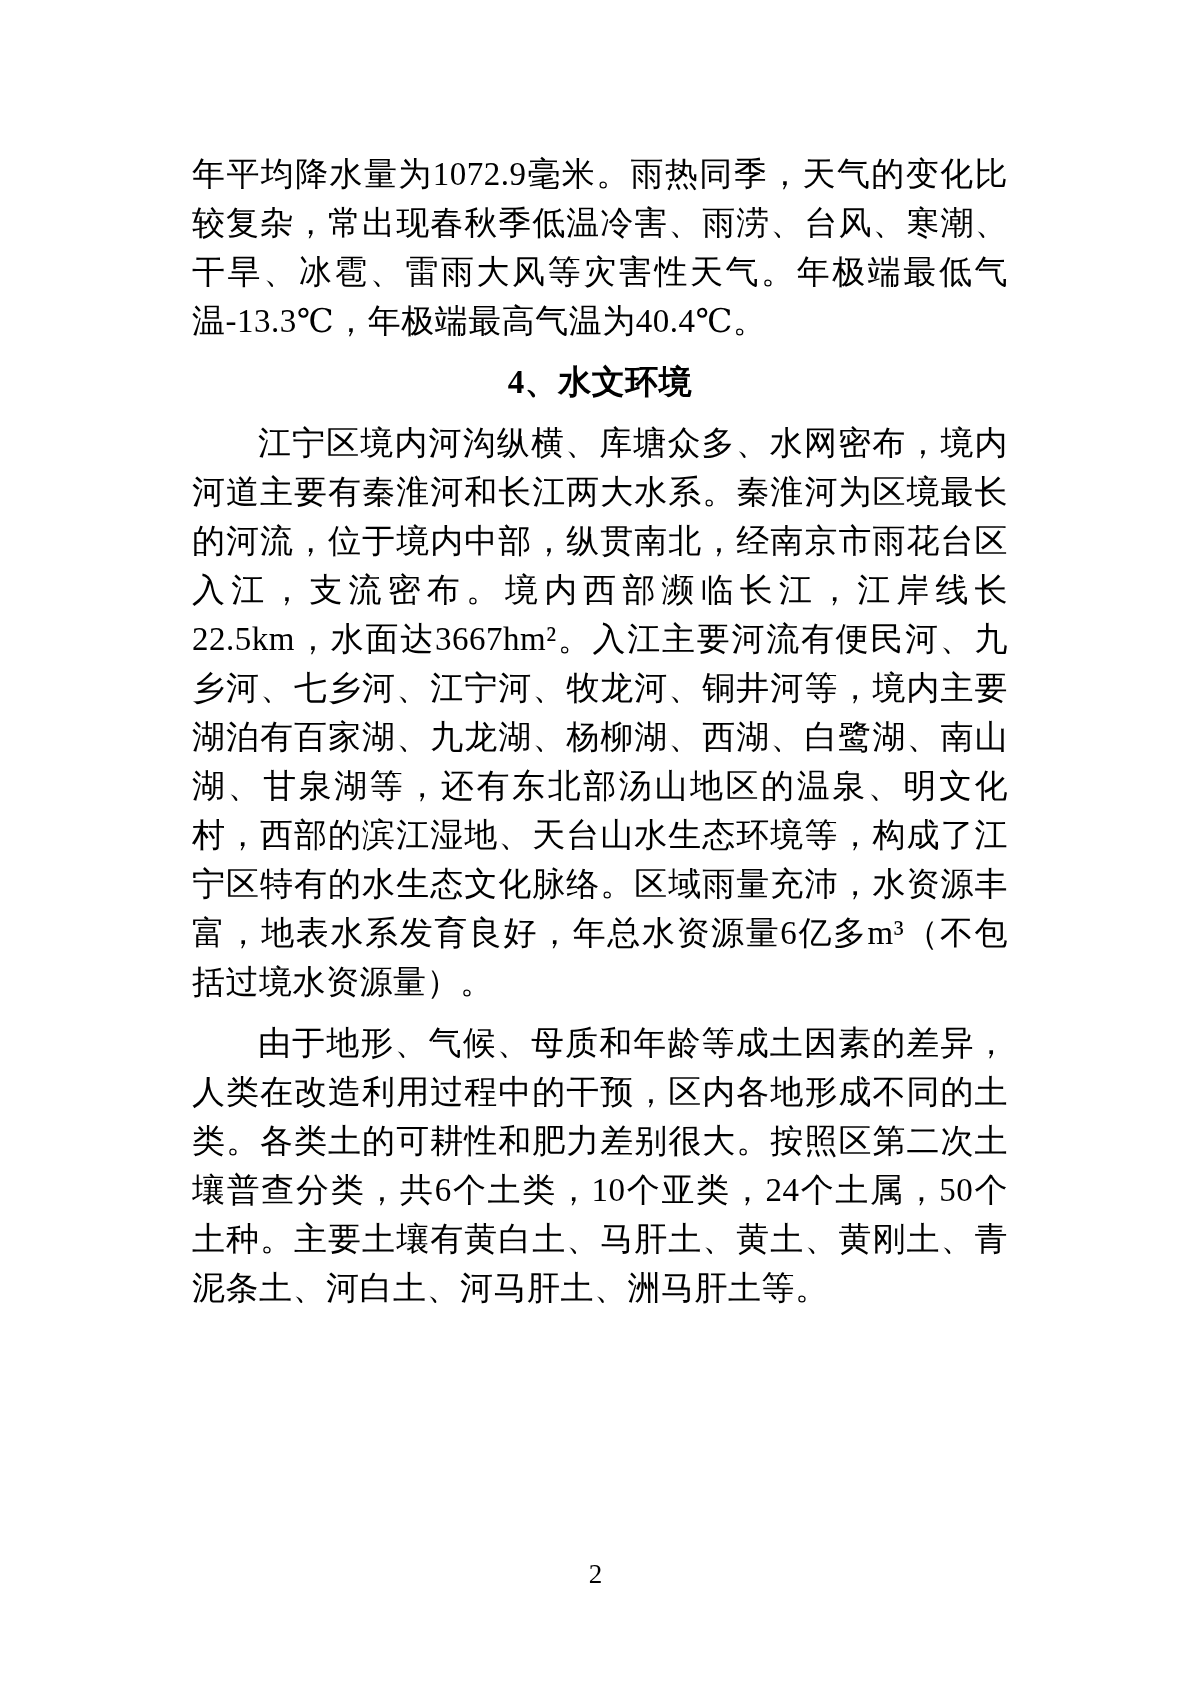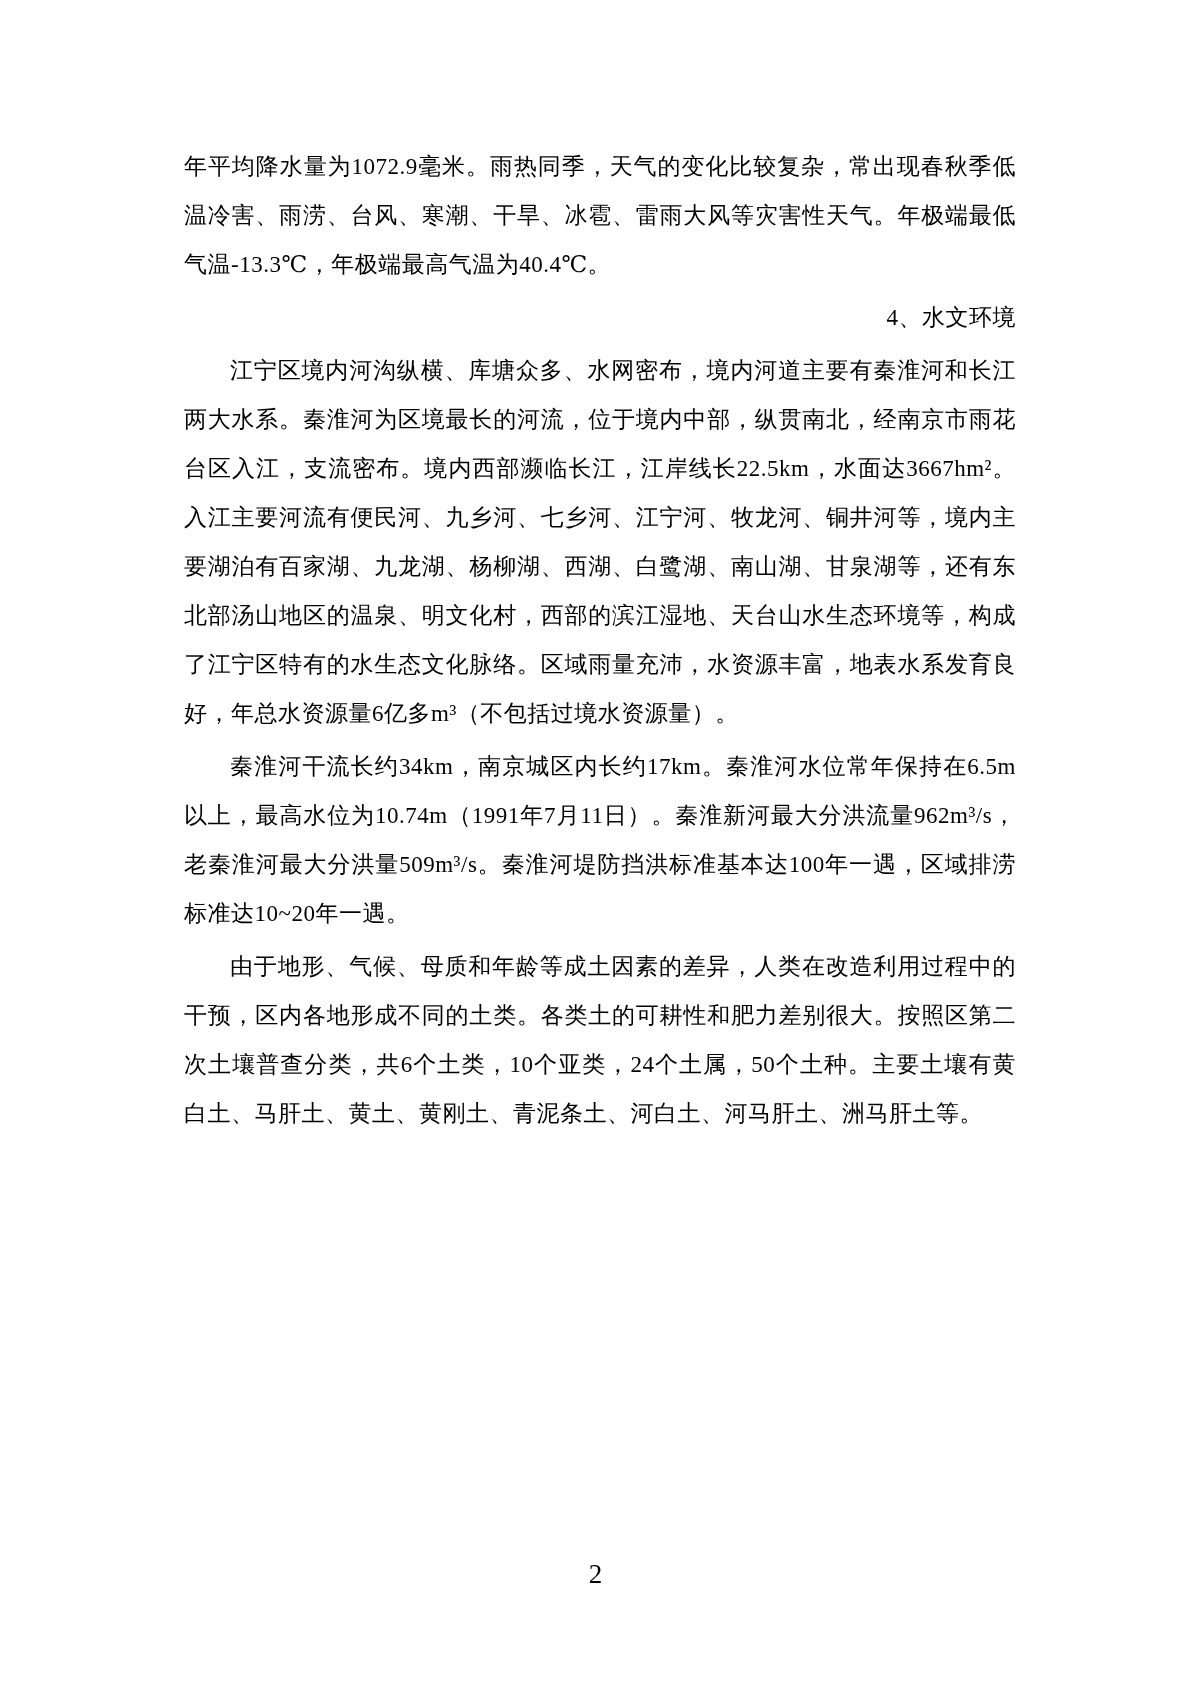--- a/index.html
+++ b/index.html
@@ -28,28 +28,28 @@
     top: 138px;
     width: 840px;
     font-size: 33px;
     line-height: 49px;
     text-align: justify;
     text-justify: inter-character;
     letter-spacing: 0.5px;
   }
   .doc-body p,
   .doc-body h2 {
-    margin: 4px;
+    margin: 12px;
     padding: 0;
-    font-size: 23px;
+    font-size: 33px;
     line-height: 49px;
   }
   .doc-body h2 {
-    font-weight: normal;
-    text-align: right;
+    font-weight: bold;
+    text-align: center;
   }
   .para-indent {
     text-indent: 2em;
   }
   .para-continued {
     text-indent: 0;
   }
   .footer {
     position: absolute;
     left: 0;
@@ -66,21 +66,20 @@
 <div class="page">
 
   <div class="doc-body">
 
     <p class="para-continued">年平均降水量为1072.9毫米。雨热同季，天气的变化比较复杂，常出现春秋季低温冷害、雨涝、台风、寒潮、干旱、冰雹、雷雨大风等灾害性天气。年极端最低气温-13.3℃，年极端最高气温为40.4℃。</p>
 
     <h2>4、水文环境</h2>
 
     <p class="para-indent">江宁区境内河沟纵横、库塘众多、水网密布，境内河道主要有秦淮河和长江两大水系。秦淮河为区境最长的河流，位于境内中部，纵贯南北，经南京市雨花台区入江，支流密布。境内西部濒临长江，江岸线长22.5km，水面达3667hm²。入江主要河流有便民河、九乡河、七乡河、江宁河、牧龙河、铜井河等，境内主要湖泊有百家湖、九龙湖、杨柳湖、西湖、白鹭湖、南山湖、甘泉湖等，还有东北部汤山地区的温泉、明文化村，西部的滨江湿地、天台山水生态环境等，构成了江宁区特有的水生态文化脉络。区域雨量充沛，水资源丰富，地表水系发育良好，年总水资源量6亿多m³（不包括过境水资源量）。</p>
 
-    <p class="para-indent">秦淮河干流长约34km，南京城区内长约17km。秦淮河水位常年保持在6.5m以上，最高水位为10.74m（1991年7月11日）。秦淮新河最大分洪流量962m³/s，老秦淮河最大分洪量509m³/s。秦淮河堤防挡洪标准基本达100年一遇，区域排涝标准达10~20年一遇。</p>
 
 
 
     <p class="para-indent">由于地形、气候、母质和年龄等成土因素的差异，人类在改造利用过程中的干预，区内各地形成不同的土类。各类土的可耕性和肥力差别很大。按照区第二次土壤普查分类，共6个土类，10个亚类，24个土属，50个土种。主要土壤有黄白土、马肝土、黄土、黄刚土、青泥条土、河白土、河马肝土、洲马肝土等。</p>
 
   </div>
 
   <div class="footer">2</div>
 
 </div>

